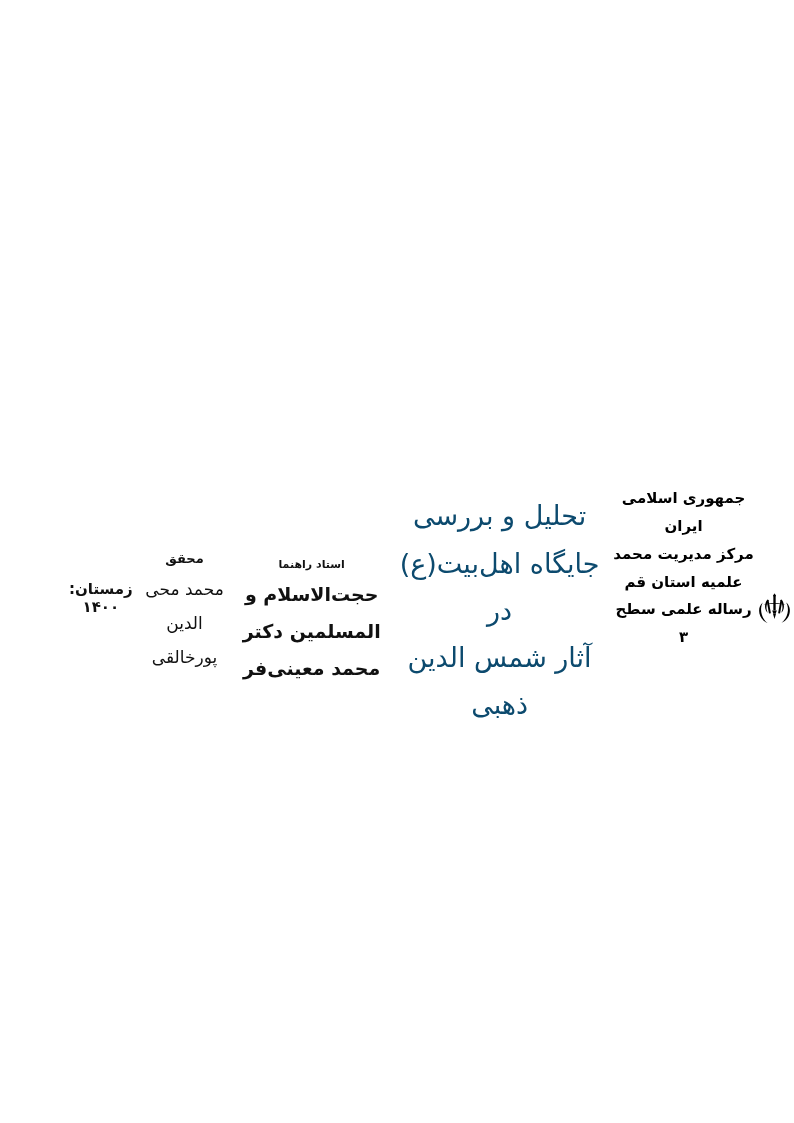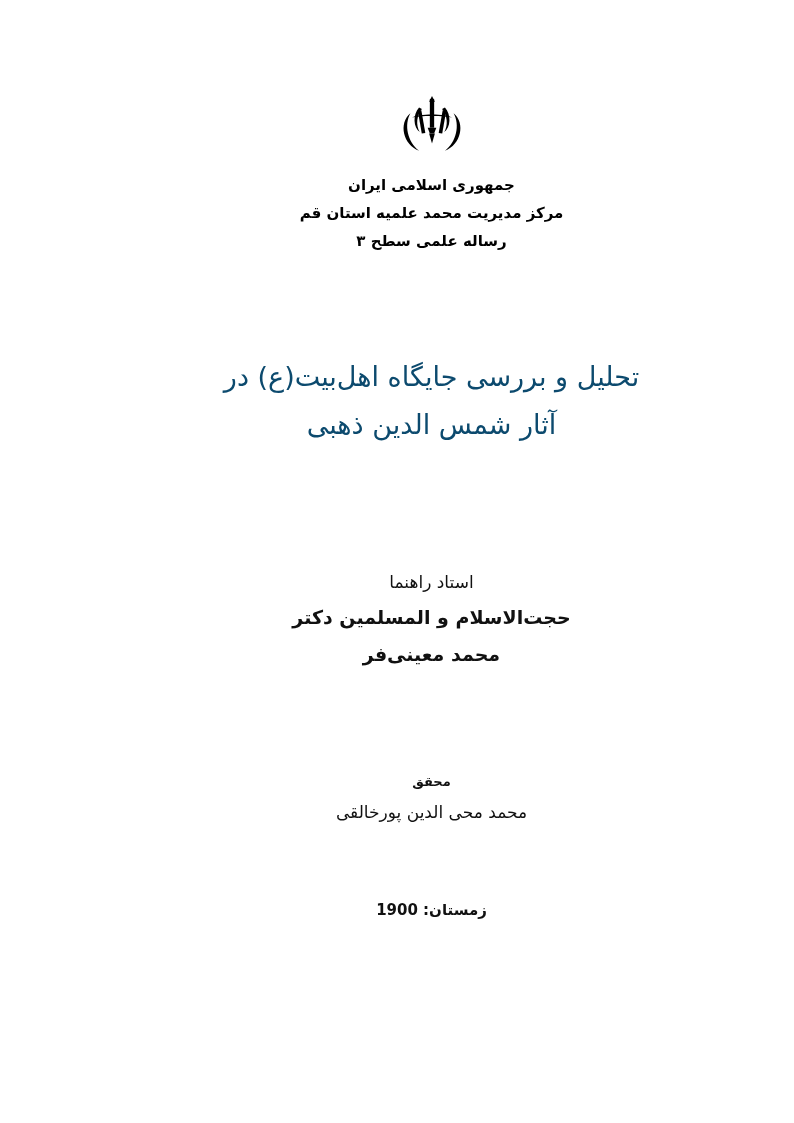--- a/index.html
+++ b/index.html
@@ -13,21 +13,21 @@
     font-family: "DejaVu Sans", "Liberation Sans", sans-serif;
     color: #111111;
     overflow: hidden;
   }
   .page {
     position: relative;
     width: 725px;
     height: 1123px;
     box-sizing: border-box;
     display: flex;
-    flex-direction: column;
+    flex-direction: row;
     align-items: center;
     text-align: center;
   }
 
   
   .emblem {
     margin-top: 96px;
     width: 72px;
     height: 62px;
     display: block;
@@ -56,22 +56,22 @@
     font-weight: normal;
     color: #0c4a6e;
   }
 
   
   .supervisor-block {
     margin-top: 118px;
     line-height: 1.95;
   }
   .supervisor-label {
-    font-size: 17px;
-    font-weight: normal;
+    font-size: 11px;
+    font-weight: bold;
   }
   .supervisor-line {
     font-size: 19px;
     font-weight: bold;
   }
 
   
   .author-block {
     margin-top: 96px;
     line-height: 2.0;
@@ -139,16 +139,16 @@
     <div class="supervisor-line">حجت‌الاسلام و المسلمین دکتر</div>
     <div class="supervisor-line">محمد معینی‌فر</div>
   </div>
 
   <div class="author-block">
     <div class="author-label">محقق</div>
     <div class="author-name">محمد محی الدین پورخالقی</div>
   </div>
 
   <div class="date-block">
-    <div class="date-line">زمستان: 1900</div>
+    <div class="date-line">زمستان: ۱۴۰۰</div>
   </div>
 
 </div>
 
 </body></html>

